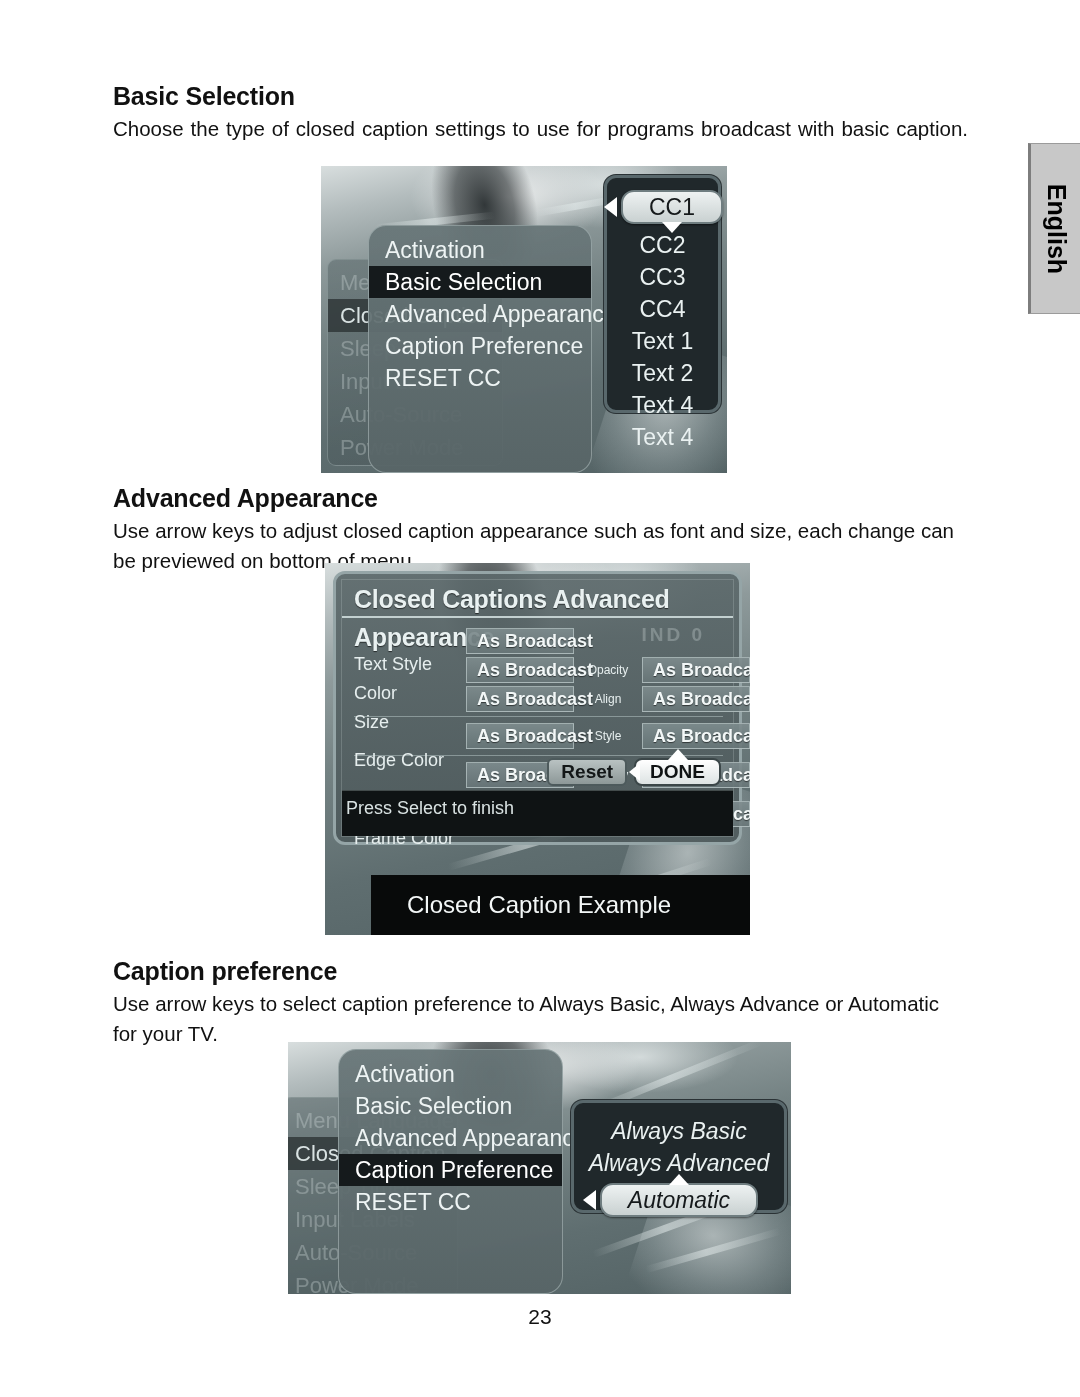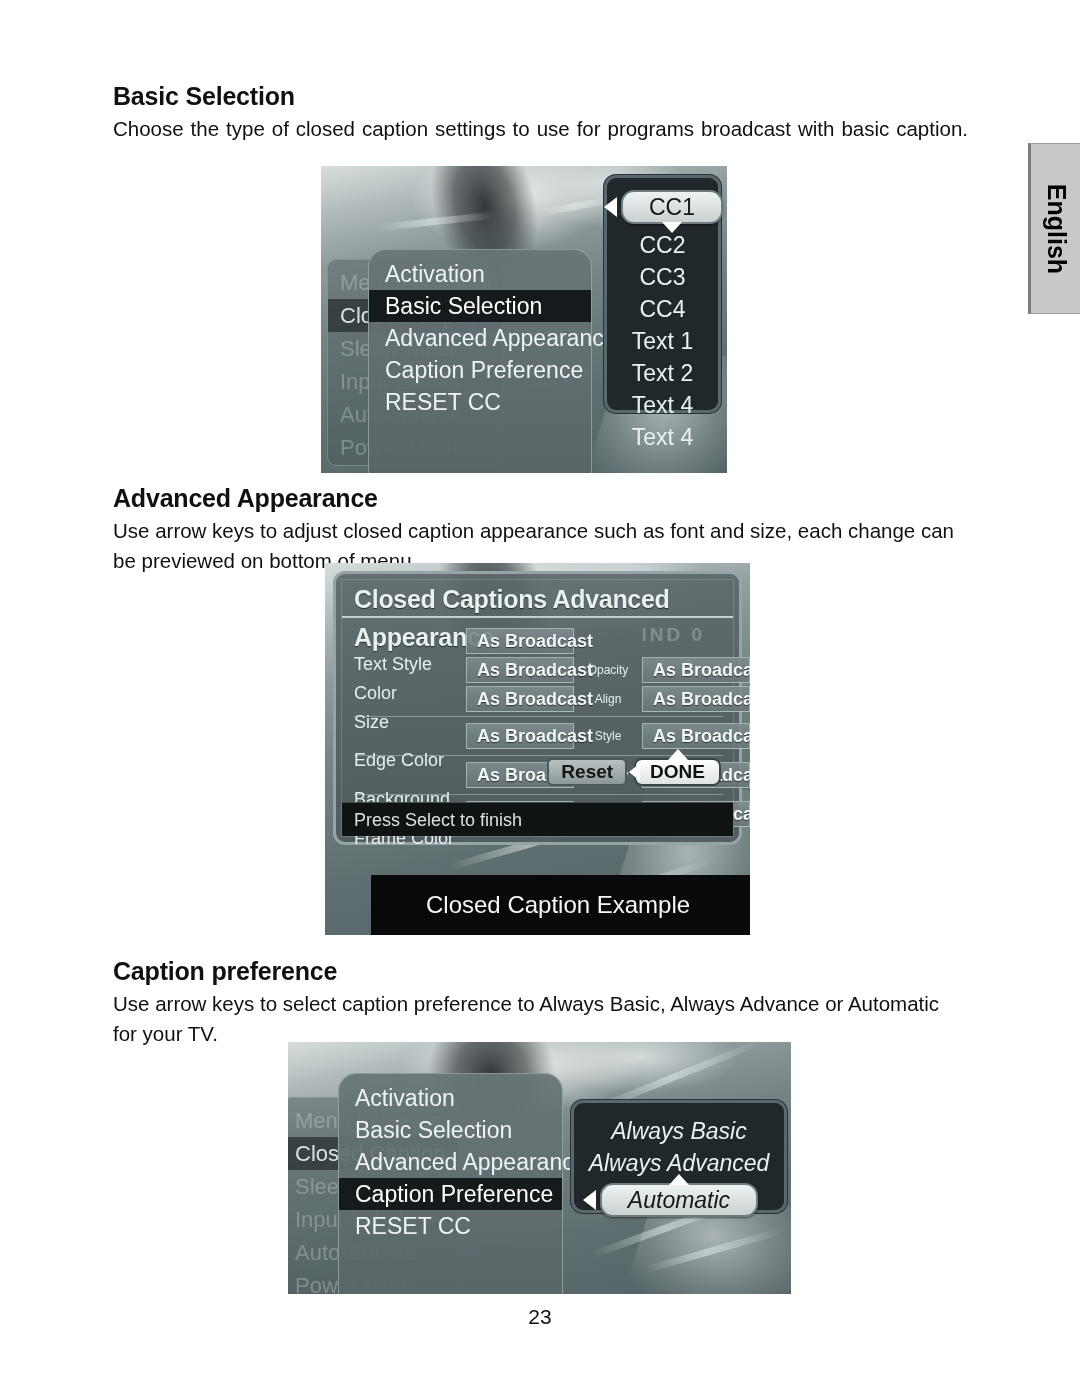--- a/index.html
+++ b/index.html
@@ -141,21 +141,20 @@
   .bg-menu .row.faded { opacity: 0.30; }
 
   
   .sub-menu {
     position: absolute;
     border-radius: 18px;
     background: linear-gradient(180deg, rgba(104,118,120,0.94), rgba(88,101,103,0.94));
     border: 1px solid rgba(200,212,212,0.45);
     box-sizing: border-box;
     padding: 8px 0;
-    margin-top: 24px;
   }
   .sub-menu .item {
     font-size: 23px;
     line-height: 32px;
     color: #eef4f4;
     padding: 0 18px 0 16px;
     white-space: nowrap;
   }
   .sub-menu .item.sel {
     background: #151a1c;
@@ -346,40 +345,40 @@
     border-bottom: 9px solid transparent;
     border-right: 11px solid #ffffff;
     margin: 0 -2px 0 2px;
     position: relative;
     z-index: 3;
   }
   .aa-footer {
     position: absolute;
     left: 0; right: 0;
     bottom: 0;
-    height: 34px;
+    height: 46px;
     line-height: 34px;
     background: #0f1314;
     color: #d9e2e2;
     font-size: 18px;
-    padding-left: 12px;
+    padding-left: 4px;
     box-sizing: border-box;
     border-top: 1px solid rgba(190,205,205,0.3);
   }
   #cc-example {
     position: absolute;
     left: 46px;
     right: 0;
     bottom: 0;
     height: 60px;
     background: #080a0a;
     color: #f3f7f7;
     font-size: 24px;
     line-height: 60px;
-    padding-left: 55px;
+    padding-left: 36px;
     box-sizing: border-box;
   }
 </style>
 </head>
 <body>
 
 <div class="page">
 
   <div id="english-tab">
     <span class="vert">English</span>

